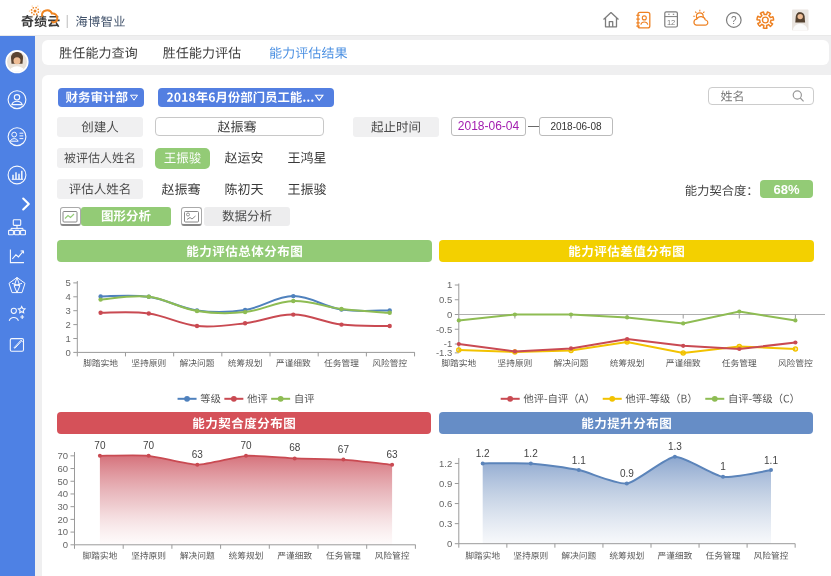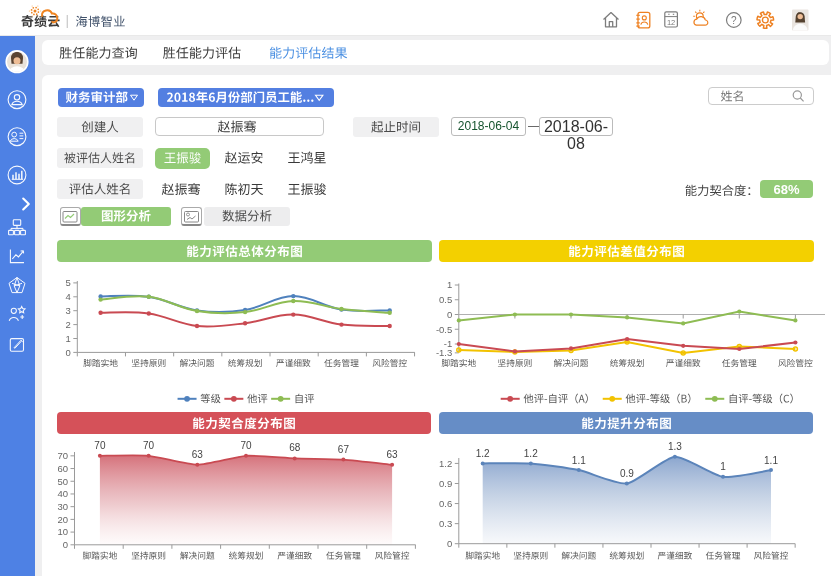--- a/index.html
+++ b/index.html
@@ -8,23 +8,23 @@
 <div class="abs" style="left:0;top:0;width:831px;height:36px;background:#fff;border-bottom:1px solid #e9e9e9"></div>
 <div class="abs" style="left:0;top:36px;width:35px;height:540px;background:#4e81e4"></div>
 <div class="abs" style="left:42px;top:40px;width:787px;height:25px;background:#fff;border-radius:6px"></div>
 <div class="abs" style="left:42px;top:75px;width:789px;height:501px;background:#fff;border-radius:6px 0 0 0"></div>
 <div class="abs" style="left:58px;top:88px;width:86px;height:19px;background:#537fe1;border-radius:4px"></div>
 <div class="abs" style="left:158px;top:88px;width:176px;height:19px;background:#537fe1;border-radius:4px"></div>
 <div class="abs" style="left:708px;top:87px;width:106px;height:18px;background:#fff;border:1px solid #ccc;border-radius:4px"></div>
 <div class="abs" style="left:57px;top:117px;width:86px;height:20px;background:#f0f0f1;border-radius:3px"></div>
 <div class="abs" style="left:155px;top:117px;width:169px;height:19px;background:#fff;border:1px solid #c8c8c8;border-radius:4px"></div>
 <div class="abs" style="left:353px;top:117px;width:86px;height:20px;background:#f0f0f1;border-radius:3px"></div>
-<div class="abs" style="left:451px;top:117px;width:75px;height:19px;background:#fff;border:1px solid #bbb;border-radius:3px;font-size:12px;color:#14532d;text-align:center;line-height:17px">2018-06-04</div>
+<div class="abs" style="left:451px;top:117px;width:75px;height:19px;background:#fff;border:1px solid #bbb;border-radius:3px;font-size:12px;color:#a21caf;text-align:center;line-height:17px">2018-06-04</div>
 <div class="abs" style="left:528px;top:119px;width:10px;height:16px;color:#555;font-size:12px">—</div>
-<div class="abs" style="left:539px;top:117px;width:74px;height:19px;background:#fff;border:1px solid #bbb;border-radius:3px;font-size:16px;color:#333;text-align:center;line-height:17px">2018-06-08</div>
+<div class="abs" style="left:539px;top:117px;width:74px;height:19px;background:#fff;border:1px solid #bbb;border-radius:3px;font-size:10px;color:#333;text-align:center;line-height:17px">2018-06-08</div>
 <div class="abs" style="left:57px;top:148px;width:86px;height:20px;background:#f0f0f1;border-radius:3px"></div>
 <div class="abs" style="left:155px;top:148px;width:55px;height:21px;background:#93cb76;border-radius:5px"></div>
 <div class="abs" style="left:57px;top:179px;width:86px;height:20px;background:#f0f0f1;border-radius:3px"></div>
 <div class="abs" style="left:760px;top:179.5px;width:53px;height:18.5px;background:#93cb76;border-radius:4px"></div>
 <div class="abs" style="left:59.5px;top:207px;width:21px;height:19px;background:#fff;border:1px solid #aaa;border-bottom:2px solid #888;border-radius:3px"></div>
 <div class="abs" style="left:81px;top:207px;width:90px;height:19px;background:#93cb76;border-radius:3px"></div>
 <div class="abs" style="left:181px;top:207px;width:21px;height:19px;background:#fff;border:1px solid #aaa;border-bottom:2px solid #888;border-radius:3px"></div>
 <div class="abs" style="left:204px;top:207px;width:86px;height:19px;background:#ededee;border-radius:3px"></div>
 <div class="abs" style="left:57px;top:240px;width:375px;height:22px;background:#93cb76;border-radius:4px"></div>
 <div class="abs" style="left:439px;top:240px;width:375px;height:22px;background:#f3d000;border-radius:4px"></div>

